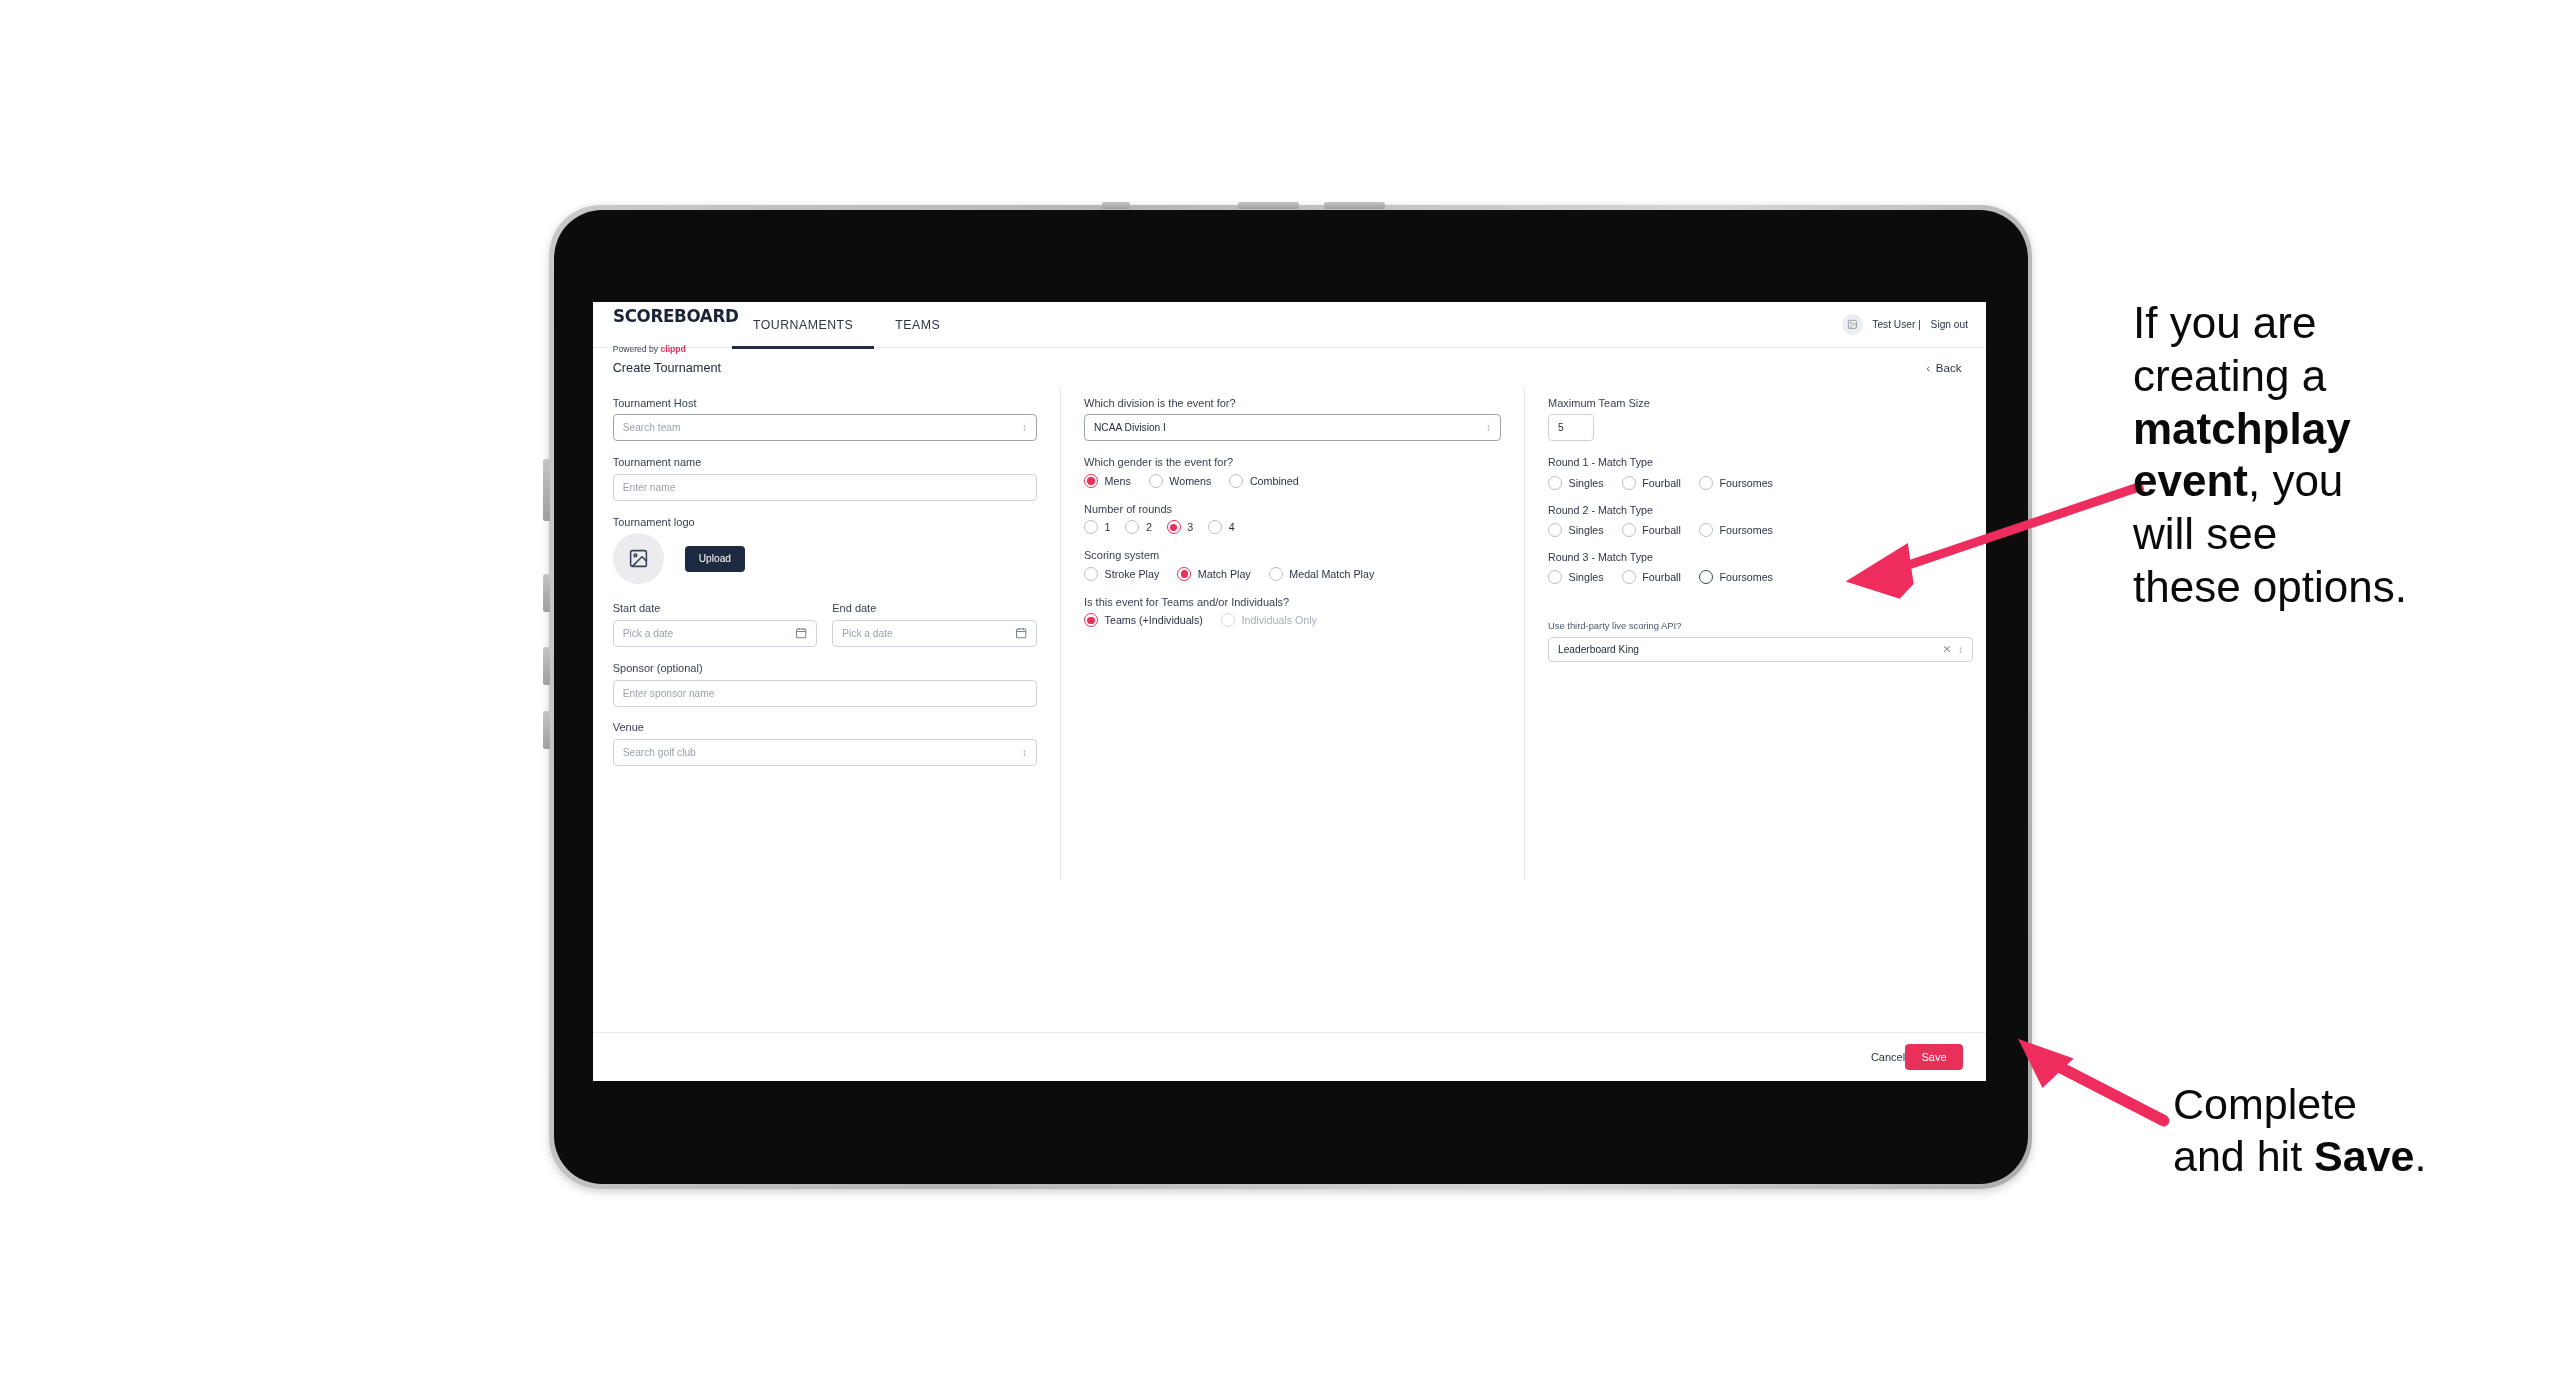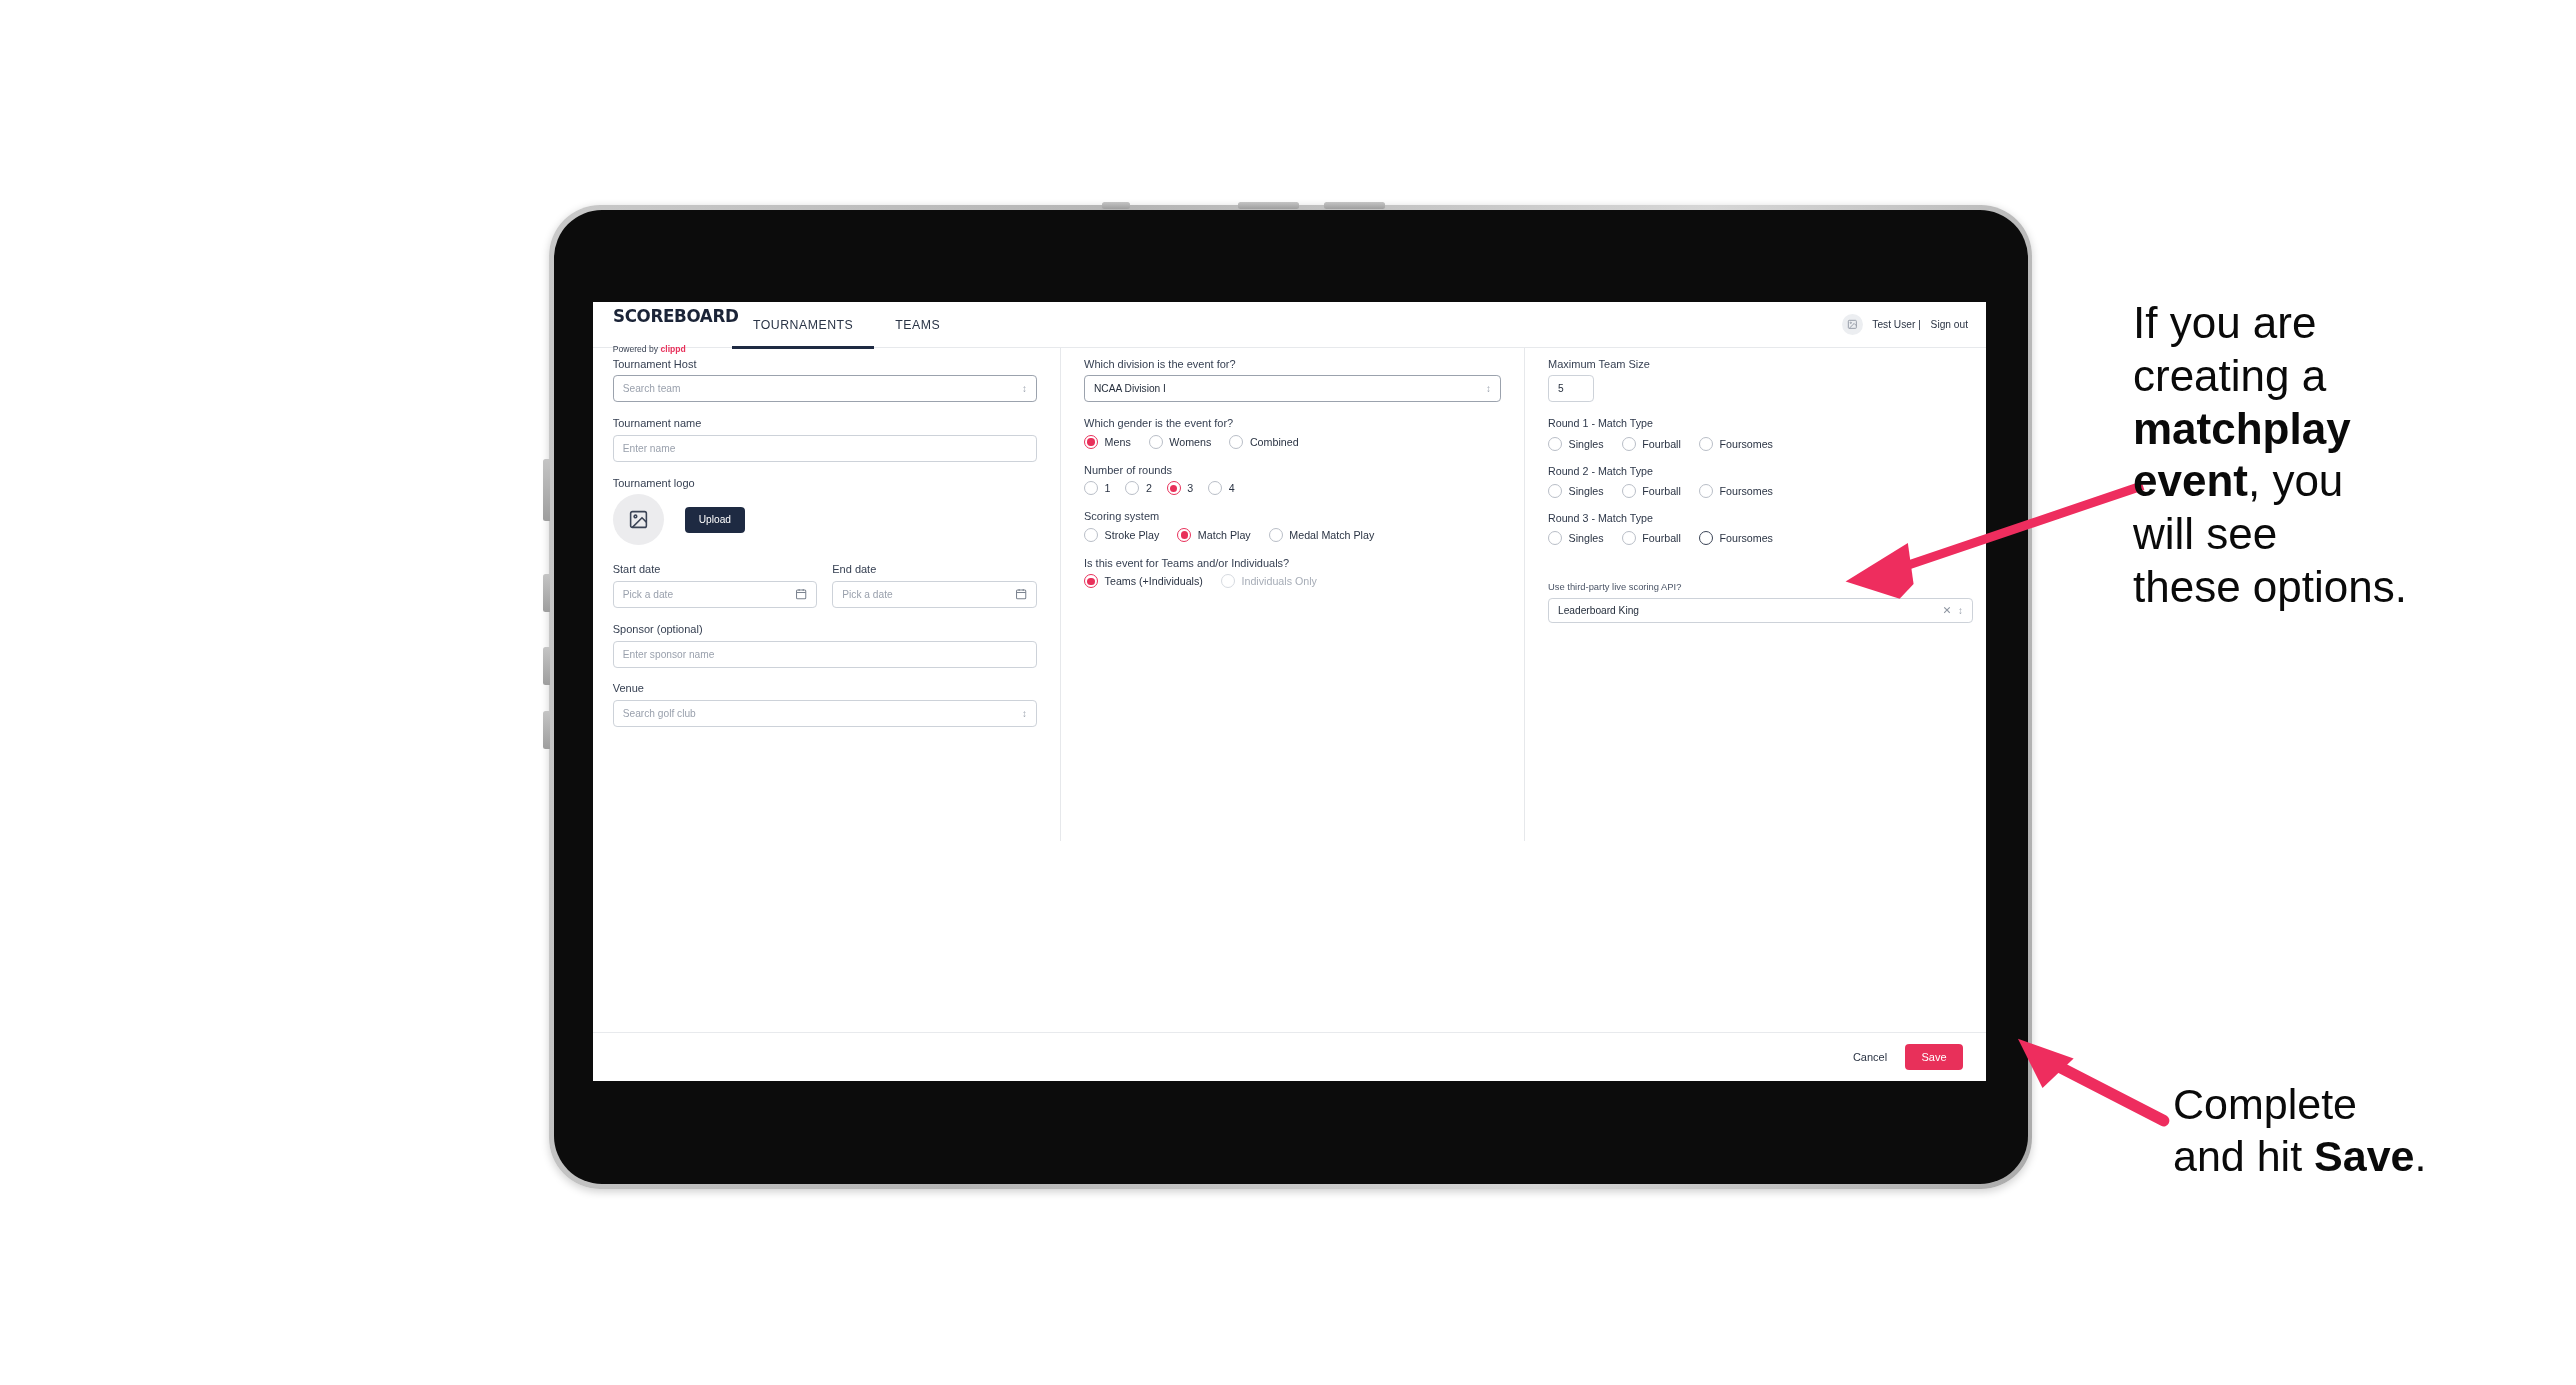--- a/index.html
+++ b/index.html
@@ -165,21 +165,21 @@
   .teamsize-input { width: 46px; }
   .round-block { margin-bottom: 14px; }
   .round-title { font-size: 10.7px; color: #2d3749; margin-bottom: 7.4px; }
   .api-block { margin-top: 36px; }
 
   
   .footer {
     position: absolute; left: 0; right: 0; bottom: 0;
     height: 49px; background: #fff; border-top: 0.8px solid #e8eaed;
     display: flex; align-items: center; justify-content: flex-end;
-    padding-right: 23px; gap: 18px;
+    padding-right: 23px; 
   }
   .cancel-btn { font-size: 11px; color: #2b3444; cursor: pointer; }
   .save-btn {
     background: #e8305a; color: #fff; font-size: 11px;
     padding: 6.6px 16.4px; border-radius: 4.1px; cursor: pointer;
   }
 
   
   .annot {
     position: absolute; color: #0a0a0a;
@@ -226,20 +226,27 @@
             <rect x="3" y="3" width="18" height="18" rx="2"></rect>
               <circle cx="8.5" cy="8.5" r="1.5"></circle>
               <path d="M21 15l-5-5L5 21"></path>
           </svg>
         </div>
         <div class="user-text">Test User |</div>
         <div class="signout">Sign out</div>
       </div>
     </div>
 
+    <div class="pagehead">
+      <div class="pagetitle">Create Tournament</div>
+      <div class="backlink">
+        <span class="chev">‹</span>
+        <span>Back</span>
+      </div>
+    </div>
 
     <div class="columns">
 
       <div class="col col-1">
 
         <div class="fgroup">
           <div class="flabel">Tournament Host</div>
           <div class="input">
             <span>Search team</span>
             <span class="spacer stepper-ico">↕</span>

